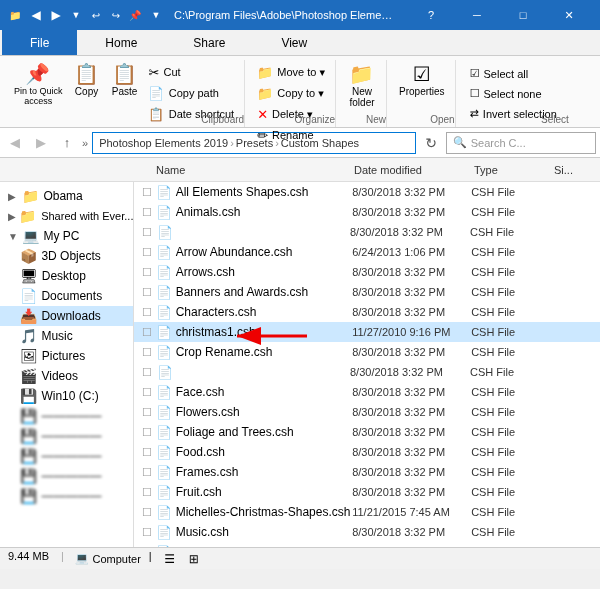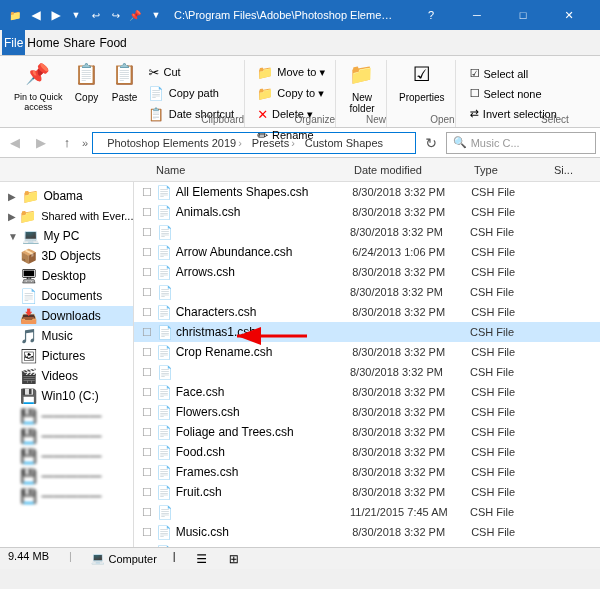--- a/index.html
+++ b/index.html
@@ -23,21 +23,21 @@
     
     #ribbon-tabs {
       display: flex;
       align-items: center;
       background: #f2f2f2;
       border-bottom: 1px solid #ccc;
       height: 26px;
       padding-left: 2px;
     }
     .ribbon-tab {
-      padding: 4px 2px;
+      padding: 4px 28px;
       cursor: pointer;
       font-size: 12px;
       height: 100%;
       display: flex;
       align-items: center;
     }
     .ribbon-tab.active {
       background: #1e6cbe;
       color: white;
     }
@@ -81,21 +81,21 @@
       display: flex;
       flex-direction: column;
       align-items: center;
       justify-content: center;
       cursor: pointer;
       padding: 2px 4px;
       border-radius: 2px;
       min-width: 36px;
     }
     .ribbon-btn .icon { font-size: 20px; line-height: 1; }
-    .ribbon-btn .label { font-size: 10px; margin-top: 8px; text-align: center; white-space: nowrap; }
+    .ribbon-btn .label { font-size: 10px; margin-top: 2px; text-align: center; white-space: nowrap; }
     .ribbon-btn-small {
       display: flex;
       align-items: center;
       gap: 4px;
       cursor: pointer;
       padding: 2px 4px;
       border-radius: 2px;
       white-space: nowrap;
       font-size: 11px;
       height: 20px;
@@ -121,21 +121,21 @@
     }
     .nav-btn {
       width: 22px; height: 22px; display: flex; align-items: center; justify-content: center;
       cursor: pointer; border-radius: 2px; font-size: 13px; color: #444;
     }
     .nav-btn.disabled { color: #bbb; cursor: default; }
     #address-path {
       flex: 1; border: 1px solid #0078d7; height: 22px; padding: 0 6px; font-size: 11px;
       display: flex; align-items: center; background: white; overflow: hidden; white-space: nowrap; text-overflow: ellipsis;
     }
-    .address-segment { color: #333; margin-left: 8px; }
+    .address-segment { color: #333; }
     .address-sep { color: #999; margin: 0 2px; }
     #search-box {
       width: 150px; height: 22px; border: 1px solid #aaa; padding: 0 6px; font-size: 11px;
       display: flex; align-items: center; background: white; color: #999; gap: 4px;
     }
     #refresh-btn { width: 22px; height: 22px; display: flex; align-items: center; justify-content: center; cursor: pointer; font-size: 14px; color: #555; }
     
     
     #col-headers {
       display: flex; align-items: center; height: 24px; background: #f5f5f5; border-bottom: 1px solid #ddd; padding-left: 134px;
@@ -185,21 +185,21 @@
     .file-name { width: 180px; overflow: hidden; text-overflow: ellipsis; white-space: nowrap; padding-left: 2px; }
     .file-date { width: 120px; color: #333; font-size: 11px; }
     .file-type { width: 80px; color: #333; font-size: 11px; }
     .file-size { width: 50px; color: #333; font-size: 11px; text-align: right; }
     
     
     #statusbar {
       height: 22px; background: #f2f2f2; border-top: 1px solid #ccc;
       display: flex; align-items: center; padding: 0 8px; justify-content: space-between; font-size: 11px;
     }
-    #statusbar-right { display: flex; gap: 12px; }
+    #statusbar-right { display: flex; gap: 4px; }
     .view-btn { width: 20px; height: 18px; display: flex; align-items: center; justify-content: center; cursor: pointer; font-size: 12px; }
     
     
     ::-webkit-scrollbar { width: 8px; height: 8px; }
     ::-webkit-scrollbar-track { background: #f1f1f1; }
     ::-webkit-scrollbar-thumb { background: #bbb; border-radius: 4px; }
 
     
     #filelist-container {
       position: relative;
@@ -238,21 +238,21 @@
     <div class="titlebar-btn">─</div>
     <div class="titlebar-btn">□</div>
     <div class="titlebar-btn close">✕</div>
   </div>
 </div>
 
 <div id="ribbon-tabs">
   <div class="ribbon-tab active">File</div>
   <div class="ribbon-tab">Home</div>
   <div class="ribbon-tab">Share</div>
-  <div class="ribbon-tab">Food</div>
+  <div class="ribbon-tab">View</div>
 </div>
 
 <div id="ribbon">
 
   <div class="ribbon-group">
     <div class="ribbon-group-content">
       <div class="ribbon-btn">
         <div class="icon">📌</div>
         <div class="label" style="font-size:9px;">Pin to Quick<br>access</div>
       </div>
@@ -355,21 +355,21 @@
   <div id="address-path">
     <span class="address-segment">Photoshop Elements 2019</span>
     <span class="address-sep"> › </span>
     <span class="address-segment">Presets</span>
     <span class="address-sep"> › </span>
     <span class="address-segment">Custom Shapes</span>
   </div>
   <div id="refresh-btn">↻</div>
   <div id="search-box">
     <span style="font-size:11px;">🔍</span>
-    <span>Music C...</span>
+    <span>Search C...</span>
   </div>
 </div>
 
 <div id="col-headers">
   <div style="width:18px;"></div>
   <div class="col-header col-name">Name</div>
   <div style="flex:1;"></div>
   <div class="col-header col-date">Date modified</div>
   <div class="col-header col-type">Type</div>
   <div class="col-header col-size">Si...</div>
@@ -502,20 +502,21 @@
     <div style="flex:1;"></div>
     <div class="file-date">8/30/2018 3:32 PM</div>
     <div class="file-type">CSH File</div>
     <div class="file-size"></div>
   </div>
         <div class="file-row">
     <div class="file-check">
       <span style="font-size:11px;color:#999;">☐</span>
     </div>
     <div class="file-icon">📄</div>
+    <div class="file-name">Banners and Awards.csh</div>
     <div style="flex:1;"></div>
     <div class="file-date">8/30/2018 3:32 PM</div>
     <div class="file-type">CSH File</div>
     <div class="file-size"></div>
   </div>
         <div class="file-row">
     <div class="file-check">
       <span style="font-size:11px;color:#999;">☐</span>
     </div>
     <div class="file-icon">📄</div>
@@ -525,20 +526,21 @@
     <div class="file-type">CSH File</div>
     <div class="file-size"></div>
   </div>
         <div class="file-row selected">
     <div class="file-check">
       <span style="font-size:11px;color:#999;">☐</span>
     </div>
     <div class="file-icon">📄</div>
     <div class="file-name">christmas1.csh</div>
     <div style="flex:1;"></div>
+    <div class="file-date">11/27/2010 9:16 PM</div>
     <div class="file-type">CSH File</div>
     <div class="file-size"></div>
   </div>
         <div class="file-row">
     <div class="file-check">
       <span style="font-size:11px;color:#999;">☐</span>
     </div>
     <div class="file-icon">📄</div>
     <div class="file-name">Crop Rename.csh</div>
     <div style="flex:1;"></div>
@@ -620,20 +622,21 @@
     <div style="flex:1;"></div>
     <div class="file-date">8/30/2018 3:32 PM</div>
     <div class="file-type">CSH File</div>
     <div class="file-size"></div>
   </div>
         <div class="file-row">
     <div class="file-check">
       <span style="font-size:11px;color:#999;">☐</span>
     </div>
     <div class="file-icon">📄</div>
+    <div class="file-name">Michelles-Christmas-Shapes.csh</div>
     <div style="flex:1;"></div>
     <div class="file-date">11/21/2015 7:45 AM</div>
     <div class="file-type">CSH File</div>
     <div class="file-size"></div>
   </div>
         <div class="file-row">
     <div class="file-check">
       <span style="font-size:11px;color:#999;">☐</span>
     </div>
     <div class="file-icon">📄</div>

